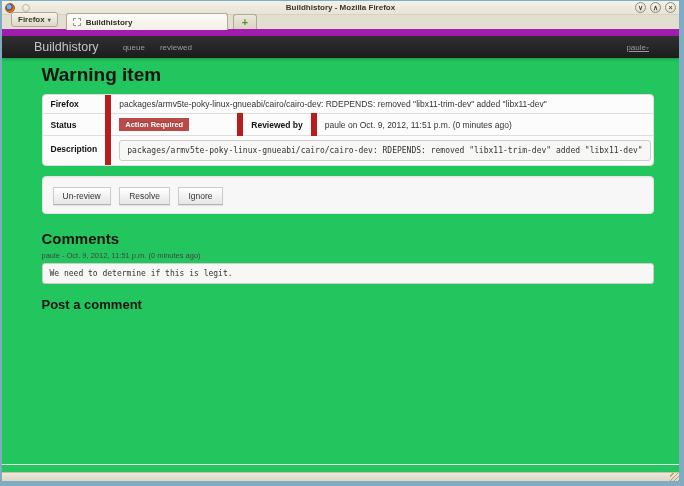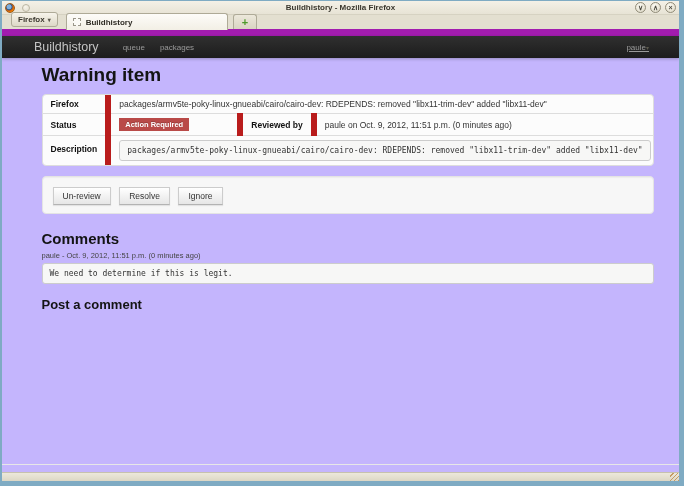--- a/index.html
+++ b/index.html
@@ -23,21 +23,21 @@
   .favicon{width:8px;height:8px;border:1px dashed #9a9689;background:#fbfaf6;}
   .newtab{height:15px;margin:0 0 0 5px;padding:0 8px;background:linear-gradient(#ece8db,#d9d4c2);border:1px solid #aeaa97;border-bottom:none;border-radius:3px 3px 0 0;color:#4c9a2a;font-weight:bold;font-size:11px;display:flex;align-items:center;line-height:1;}
 
   
   .navbar{height:22px;flex:0 0 22px;background:linear-gradient(#303030,#1c1c1c);display:flex;align-items:center;padding:0 16px;box-shadow:0 1px 3px rgba(0,0,0,.25);position:relative;z-index:2;}
   .brand{font-size:12.5px;color:#c4c4c4;margin-left:16px;margin-right:24px;}
   .nav-link{font-size:8px;color:#9a9a9a;margin-right:15px;}
   .nav-user{margin-left:auto;font-size:8px;color:#9a9a9a;display:flex;align-items:center;gap:0;margin-right:14px;text-decoration:underline;}
 
   
-  .content{flex:1 1 auto;background:#c4b5fd;position:relative;overflow:hidden;color:#333;padding-left:14px;}
+  .content{flex:1 1 auto;background:#22c55e;position:relative;overflow:hidden;color:#333;padding-left:14px;}
   .container{width:612px;margin:0 auto;}
   .page-title{font-size:19px;font-weight:bold;color:#141414;margin:6px 0 8px;}
 
   .detail-wrap{border:1px solid #ddd;border-radius:4px;overflow:hidden;background:#fcfcfc;}
   table.details{width:100%;border-collapse:collapse;font-size:8.5px;color:#333;}
   .details th,.details td{border-left:6px solid #b91c1c;border-top:1px solid #ddd;padding:4px 8px;text-align:left;vertical-align:middle;}
   .details tr:first-child th,.details tr:first-child td{border-top:none;}
   .details th:first-child,.details td:first-child{border-left:none;}
   .details th{font-weight:bold;color:#111;white-space:nowrap;}
   .th-label{width:72px;}
@@ -93,21 +93,21 @@
       <span class="tab">
         <span class="favicon"></span>
         <span>Buildhistory</span>
       </span>
       <span class="newtab">+</span>
     </div>
 
     <div class="navbar">
       <span class="brand">Buildhistory</span>
       <span class="nav-link">queue</span>
-      <span class="nav-link">packages</span>
+      <span class="nav-link">reviewed</span>
       <span class="nav-user">
         <span>paule</span>
         <span class="caret-sm">▾</span>
       </span>
     </div>
 
     <div class="content">
       <div class="container">
         <div class="page-title">Warning item</div>
 

